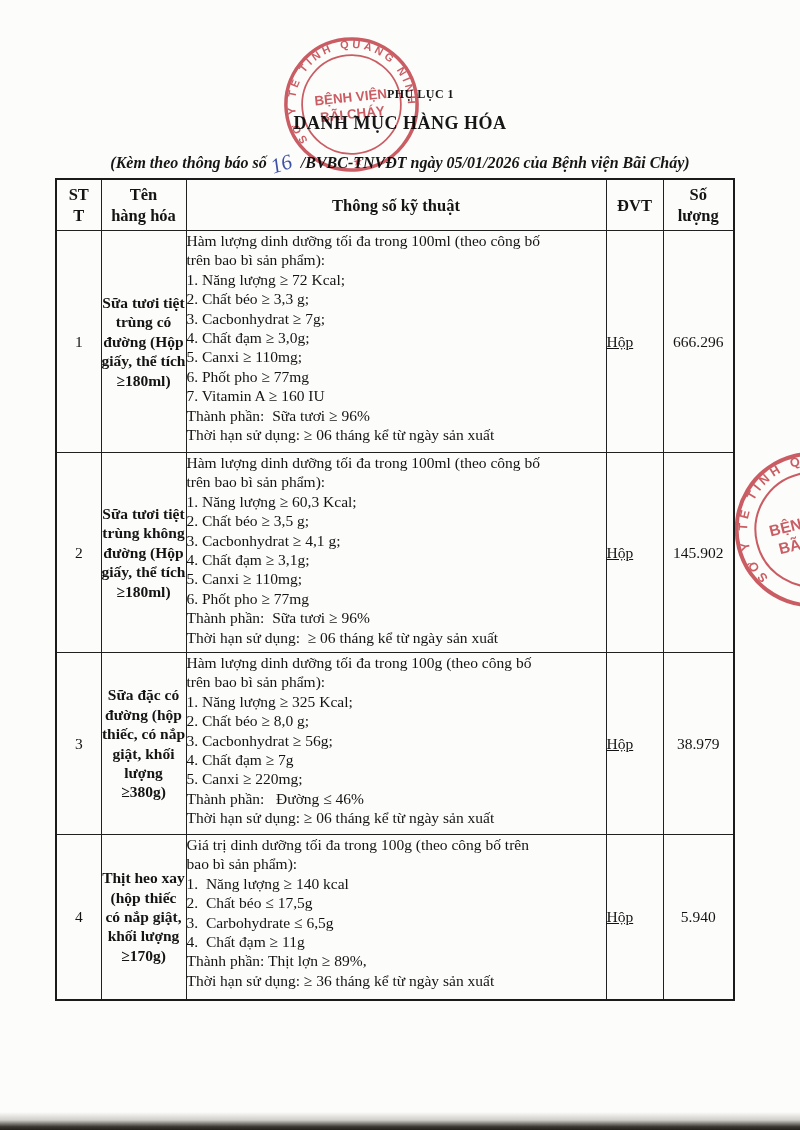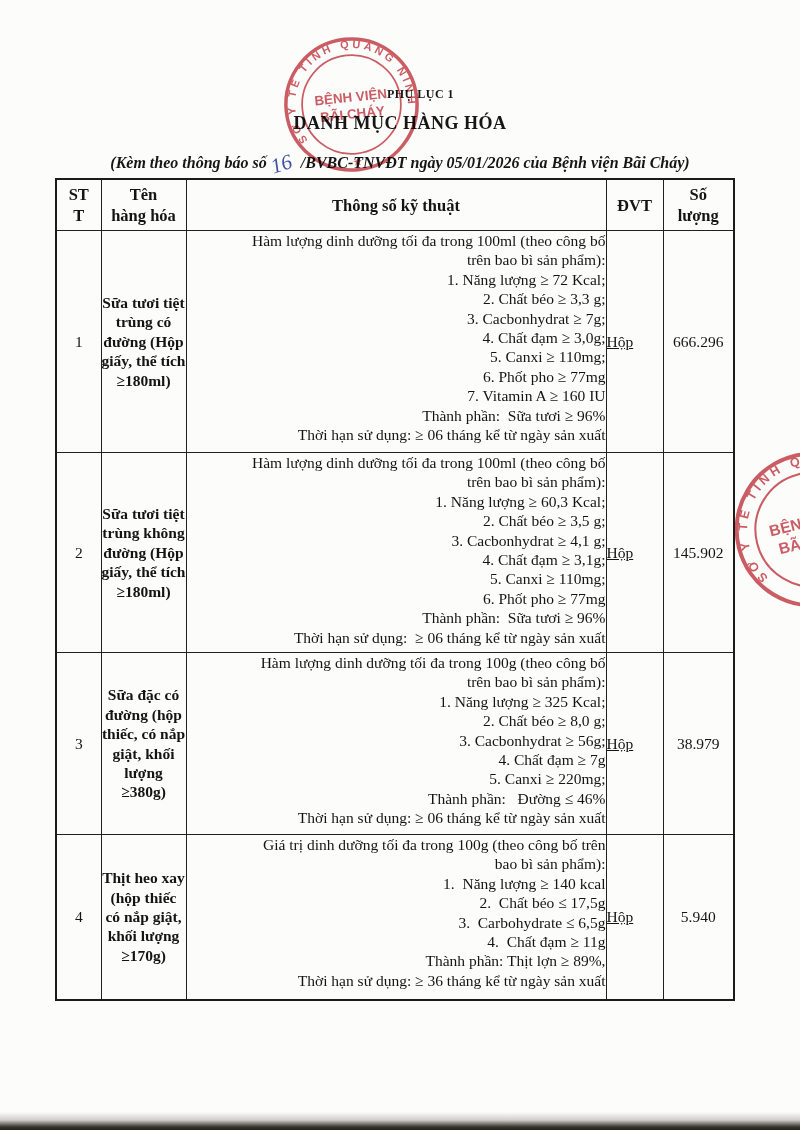--- a/index.html
+++ b/index.html
@@ -31,21 +31,21 @@
     font-size:15.5px;line-height:19.4px;color:#141414;
   }
   .goods-table th,.goods-table td{border:1.6px solid #202020;padding:0;}
   .goods-table{border:2.5px solid #1b1b1b;}
   .goods-table thead th{
     height:50px;font-size:16.5px;font-weight:bold;text-align:center;vertical-align:middle;
     line-height:21px;white-space:pre-line;
   }
   .cell-stt{text-align:center;vertical-align:middle;}
   .cell-name{vertical-align:middle;text-align:center;padding:2px 12px 2px 9px;font-weight:bold;}
-  .cell-spec{vertical-align:top;padding:3px 8px 3px 8px;text-align:right;}
+  .cell-spec{vertical-align:top;padding:3px 8px 3px 8px;}
   .spec-line{white-space:pre-wrap;}
   .cell-dvt{vertical-align:middle;text-decoration:underline;}
   .cell-qty{text-align:center;vertical-align:middle;padding-right:8px;}
   .goods-table tbody tr:nth-child(1){height:222px;}
   .goods-table tbody tr:nth-child(2){height:200px;}
   .goods-table tbody tr:nth-child(3){height:182px;}
   .goods-table tbody tr:nth-child(4){height:165px;}
   
   .scan-shadow{
     position:absolute;left:0;right:0;bottom:0;height:18px;z-index:4;

